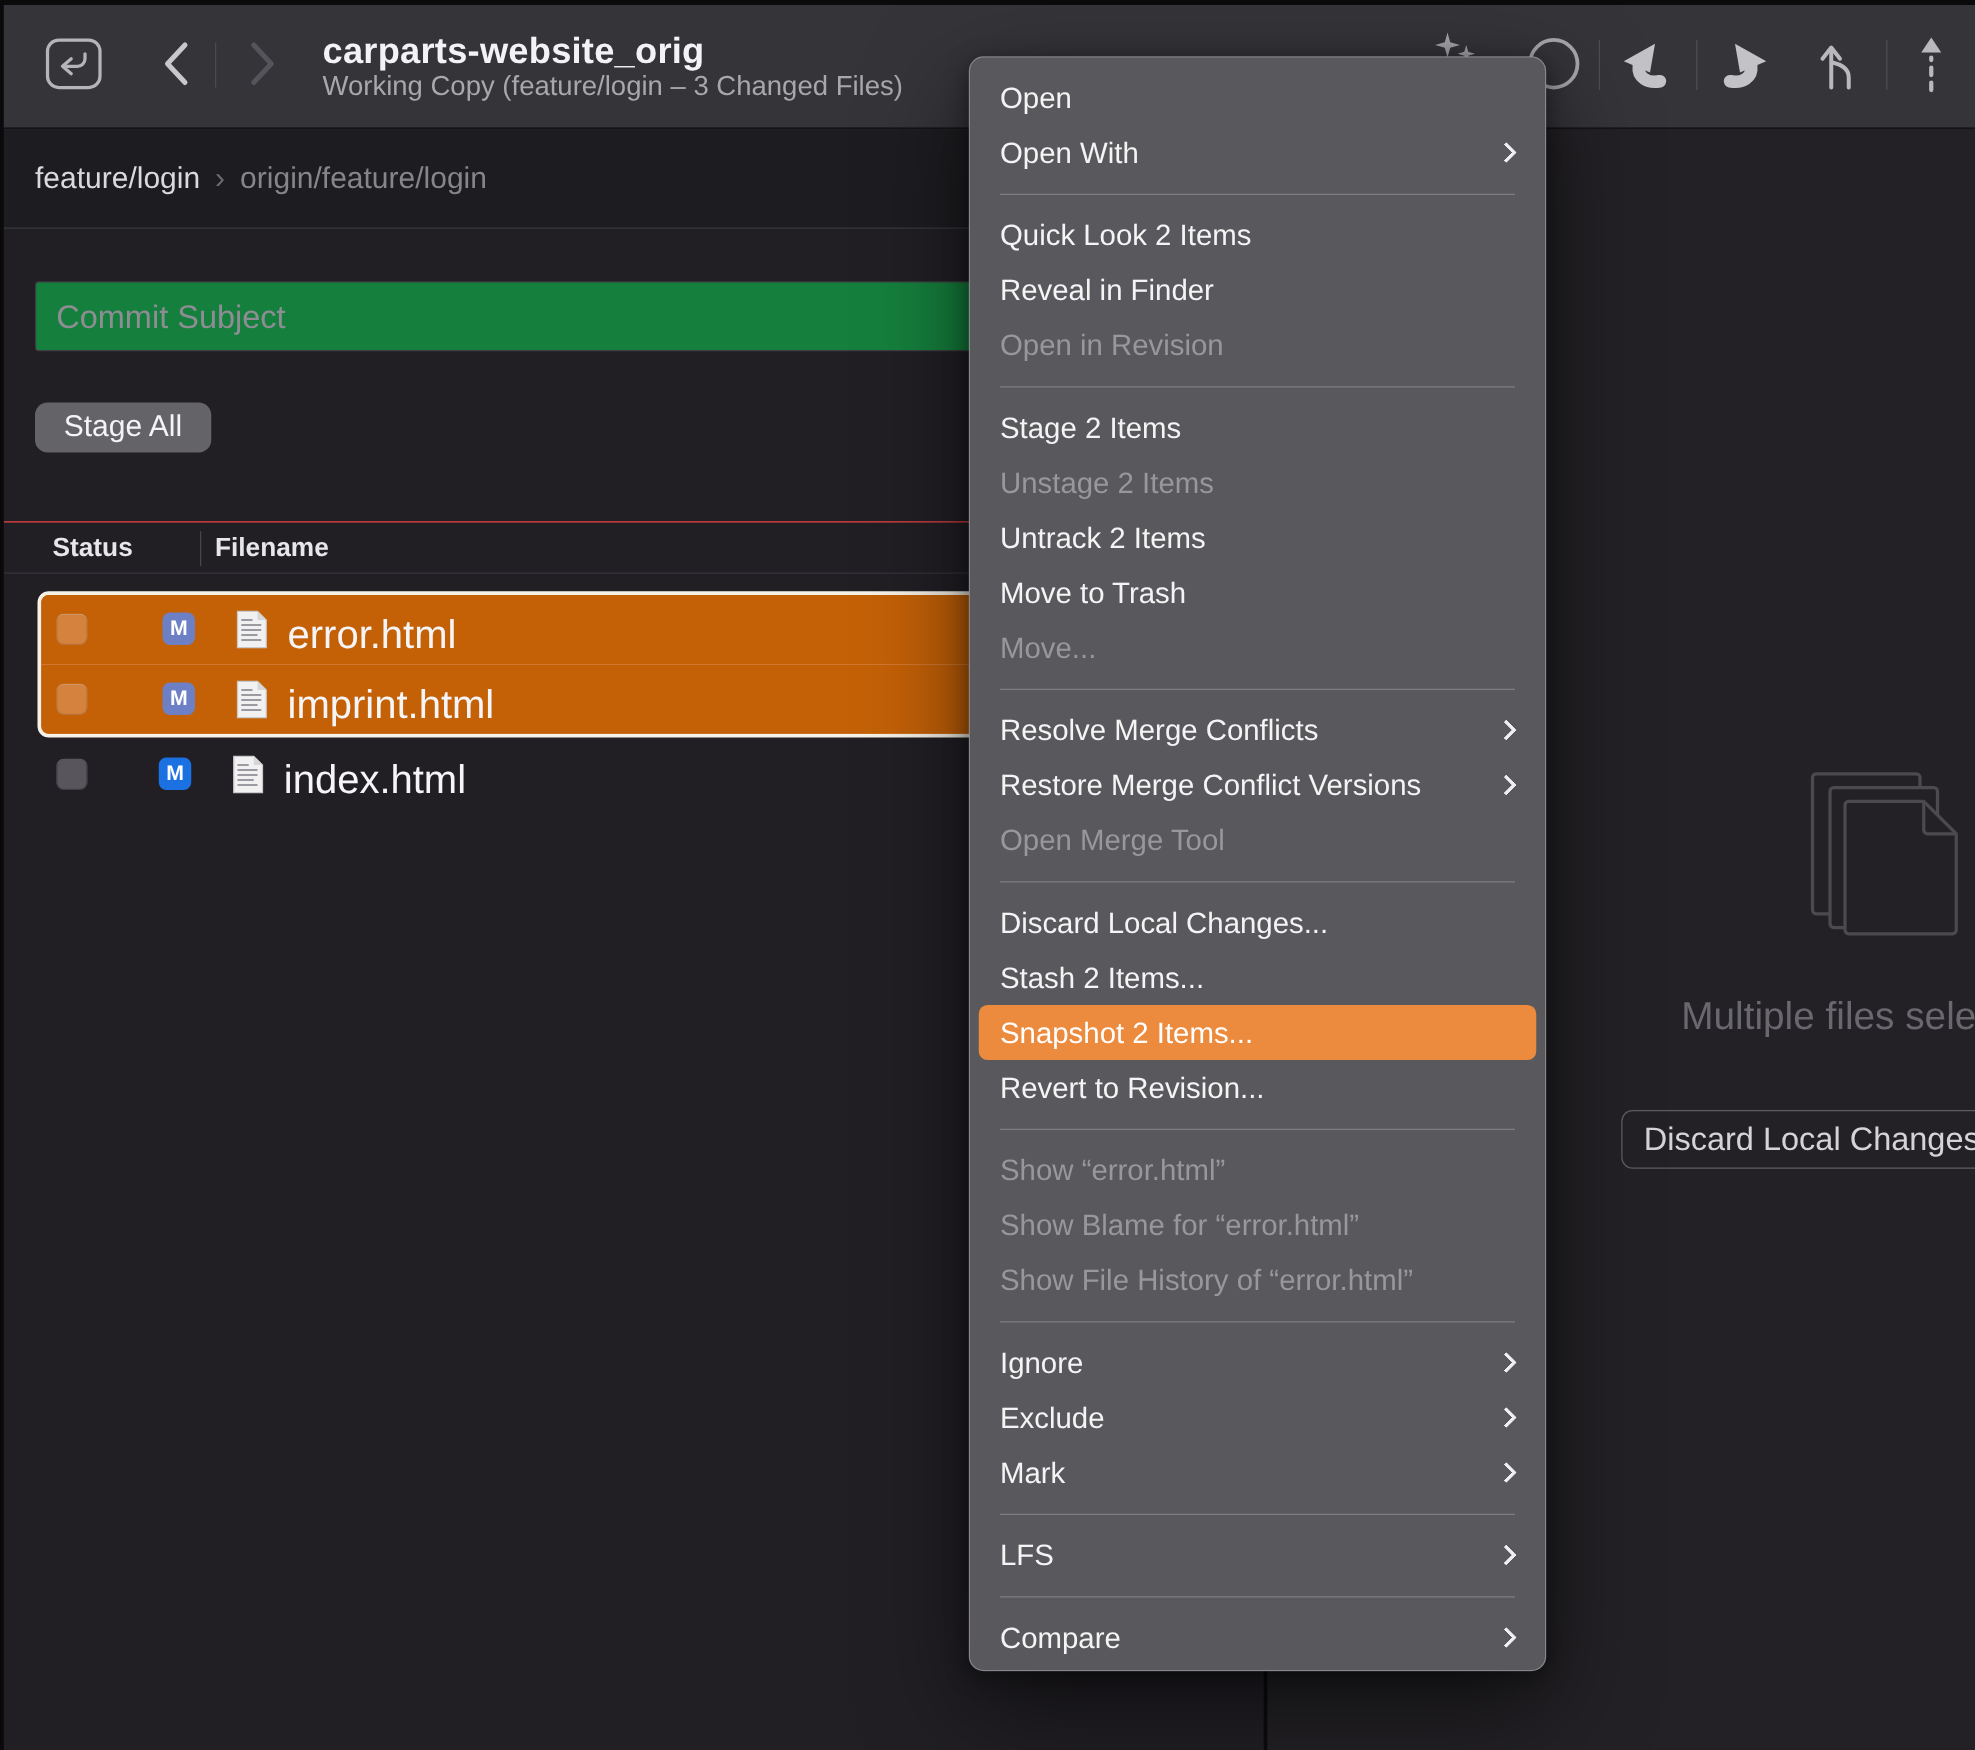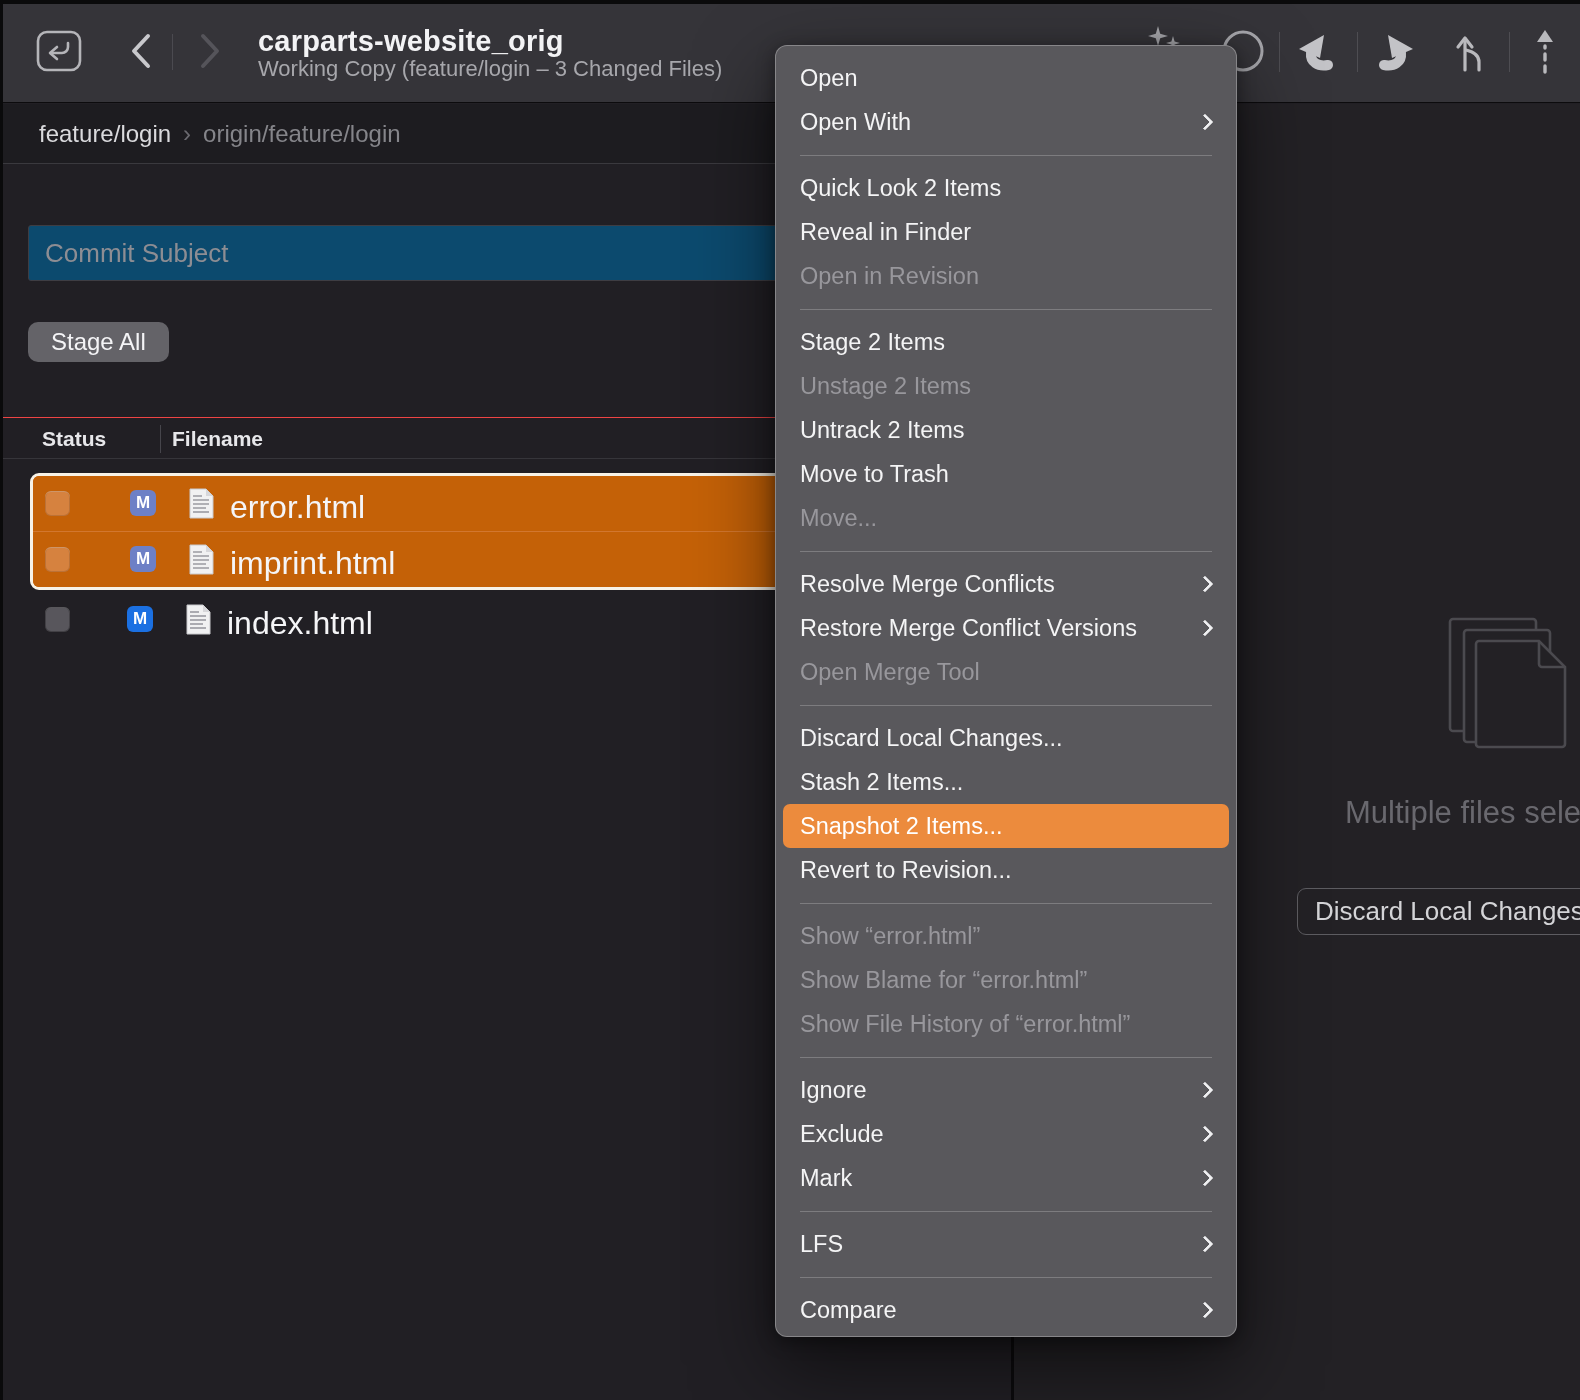--- a/index.html
+++ b/index.html
@@ -21,27 +21,27 @@
   .tb-title { position:absolute; left:258px; top:25px; font-size:29px; font-weight:bold; color:#f3f3f5; letter-spacing:.2px; }
   .tb-subtitle { position:absolute; left:258px; top:56px; font-size:22px; color:#a7a7ac; }
   .tb-right-icon { position:absolute; top:28px; }
   .tb-divider { position:absolute; top:32px; width:1px; height:40px; background:#4e4d52; }
 
   
   .left-pane { position:absolute; left:3px; top:104px; width:1008px; height:1296px; background:#211f24; }
   .pane-divider { position:absolute; left:1011px; top:104px; width:3px; height:1296px; background:#0c0b0d; }
   .right-pane { position:absolute; left:1014px; top:104px; width:566px; height:1296px; background:#232125; overflow:hidden; }
 
-  .crumbbar { position:absolute; left:0; top:0; width:1008px; height:60px; background:#1d1c20;
-    border-bottom:1px solid #3a393e; display:flex; align-items:center; padding-left:36px; }
+  .crumbbar { position:absolute; left:0; top:0; width:1008px; height:79px; background:#1d1c20;
+    border-bottom:1px solid #3a393e; display:flex; align-items:center; padding-left:25px; }
   .crumb-current { font-size:24px; color:#dadadd; }
   .crumb-sep { font-size:24px; color:#6b6a70; margin:0 12px; }
   .crumb-remote { font-size:24px; color:#85858a;text-align:right; }
 
-  .commit-input { position:absolute; left:25px; top:121px; width:962px; height:56px; background:#0c4a6e;
+  .commit-input { position:absolute; left:25px; top:121px; width:962px; height:56px; background:#15803d;
     border:1px solid #3e3d43; border-radius:3px; color:#e8e8ea; font-size:26px; padding:0 16px;
     font-family:"Liberation Sans", sans-serif; outline:none; }
   .commit-input::placeholder { color:#8d8d93; }
 
   .stage-all-btn { position:absolute; left:25px; top:218px; height:40px; padding:0 23px; background:#646368;
     border:none; border-radius:10px; color:#f4f4f6; font-size:24px; font-family:"Liberation Sans", sans-serif; cursor:pointer; }
 
   
   .table-header { position:absolute; left:0; top:313px; width:1008px; height:42px;
     border-top:1px solid #ef4444; border-bottom:1px solid #36353a; }

